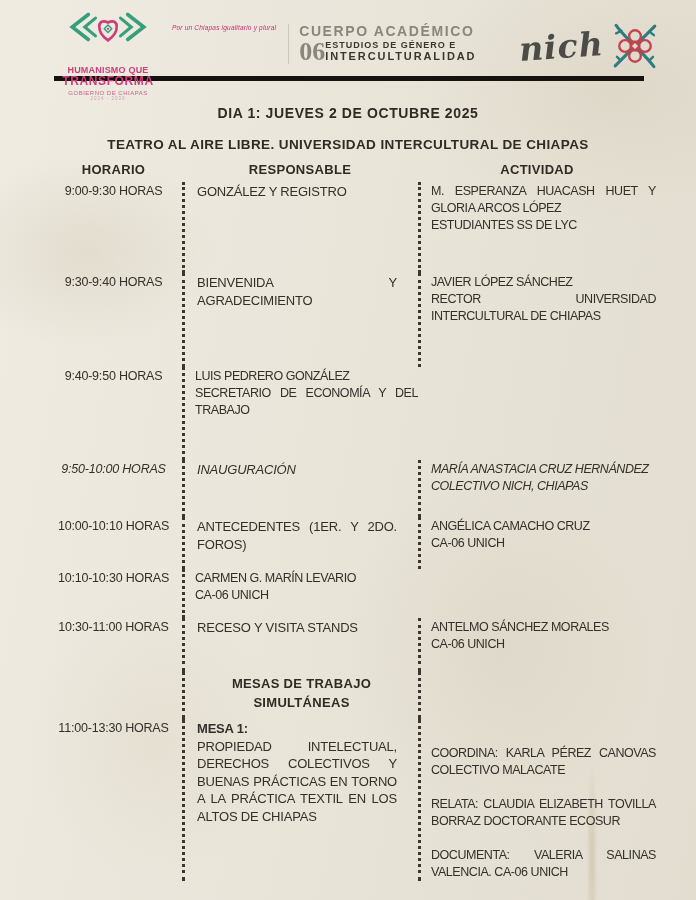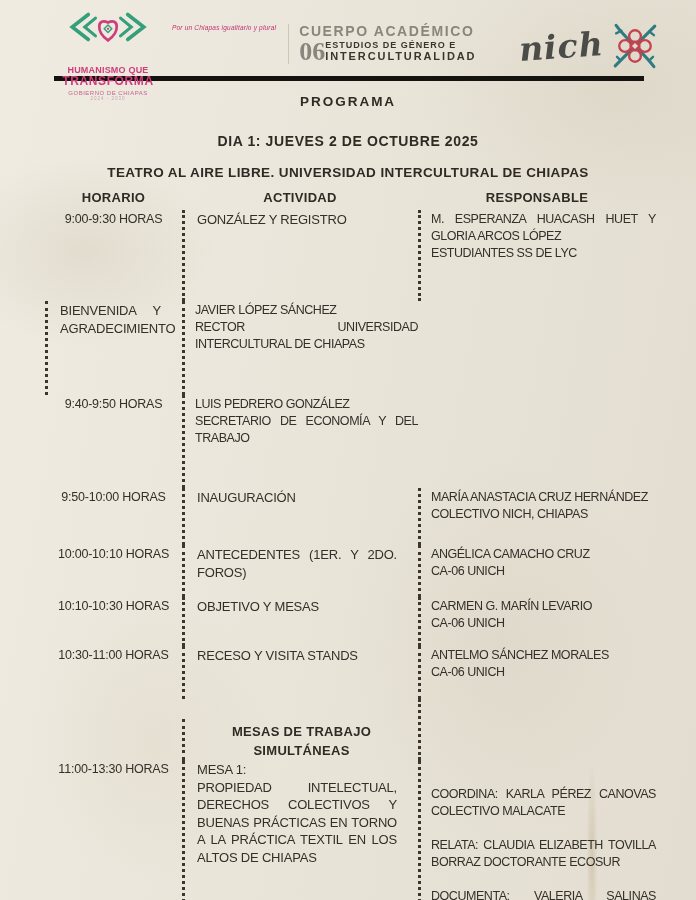--- a/index.html
+++ b/index.html
@@ -56,25 +56,25 @@
   .tbl{margin:10px 40px 0 45px;}
   .trow{display:grid;grid-template-columns:137px 236px 238px;}
   .thead{font-weight:bold;font-size:13px;letter-spacing:.3px;color:#2f2b24;}
   .thead div{text-align:center;}
   .thead{margin-bottom:5px;}
   .c-time{font-size:12.5px;letter-spacing:-.2px;text-align:center;padding-top:1px;line-height:17.5px;}
   .c-act{border-left:3px dotted #3b372e;padding:1px 21px 0 12px;font-size:13px;letter-spacing:-.2px;
     line-height:17.5px;text-align:justify;white-space:pre-line;}
   .c-resp{border-left:3px dotted #3b372e;padding:1px 0 0 10px;font-size:12.5px;letter-spacing:-.45px;
     line-height:17px;text-align:justify;white-space:pre-line;}
-  .r1{min-height:91px;} .r2{min-height:94px;} .r3{min-height:93px;} .r4{min-height:57px;}
+  .r1{min-height:91px;} .r2{min-height:94px;} .r3{min-height:93px;} .r4{min-height:57px;font-style:italic;}
   .r5{min-height:52px;} .r6{min-height:49px;} .r7{min-height:53px;} .rh{min-height:48px;} .r8{min-height:154px;}
   .c-sechead{border-left:3px dotted #3b372e;border-right:0;font-size:13px;font-weight:bold;text-align:center;
-    white-space:pre-line;line-height:19px;padding-top:3px;letter-spacing:.3px;color:#2f2b24;margin-top:20px;}
-  .mesa-head{font-weight:normal;text-align:center;white-space:normal;}
+    white-space:pre-line;line-height:19px;padding-top:3px;letter-spacing:.3px;color:#2f2b24;}
+  .mesa-head{font-weight:bold;text-align:center;white-space:normal;}
   .c-act .para{text-align:justify;}
   .resp-late{padding-top:26px;}
 </style>
 </head>
 <body>
 
 <div class="page">
 
   <div class="hdr">
 
@@ -124,40 +124,40 @@
         <circle cx="41" cy="30" r="6.5" fill="none" stroke="#c5424e" stroke-width="2.6"></circle>
         <circle cx="30" cy="41" r="6.5" fill="none" stroke="#c5424e" stroke-width="2.6"></circle>
         <circle cx="19" cy="30" r="6.5" fill="none" stroke="#c5424e" stroke-width="2.6"></circle>
         <rect x="26.5" y="26.5" width="7" height="7" transform="rotate(45 30 30)" fill="none" stroke="#c5424e" stroke-width="2.2"></rect>
       </svg>
     </div>
   </div>
 
   <div class="rule"></div>
 
-  <div class="t-title">PROGRAMA</div>
   <div class="t-day">DIA 1: JUEVES 2 DE OCTUBRE 2025</div>
   <div class="t-venue">TEATRO AL AIRE LIBRE. UNIVERSIDAD INTERCULTURAL DE CHIAPAS</div>
 
   <div class="tbl">
 
     <div class="trow thead">
       <div>HORARIO</div>
+      <div>RESPONSABLE</div>
       <div>ACTIVIDAD</div>
-      <div>RESPONSABLE</div>
     </div>
 
     <div class="trow r1">
       <div class="c-time">9:00-9:30 HORAS</div>
       <div class="c-act">GONZÁLEZ Y REGISTRO</div>
       <div class="c-resp">M. ESPERANZA HUACASH HUET Y GLORIA ARCOS LÓPEZ
 ESTUDIANTES SS DE LYC</div>
     </div>
 
     <div class="trow r2">
+      <div class="c-time">9:30-9:40 HORAS</div>
       <div class="c-act">BIENVENIDA Y AGRADECIMIENTO</div>
       <div class="c-resp">JAVIER LÓPEZ SÁNCHEZ
 RECTOR UNIVERSIDAD INTERCULTURAL DE CHIAPAS</div>
     </div>
 
     <div class="trow r3">
       <div class="c-time">9:40-9:50 HORAS</div>
       <div class="c-resp">LUIS PEDRERO GONZÁLEZ
 SECRETARIO DE ECONOMÍA Y DEL TRABAJO</div>
     </div>
@@ -171,21 +171,20 @@
 
     <div class="trow r5">
       <div class="c-time">10:00-10:10 HORAS</div>
       <div class="c-act">ANTECEDENTES (1ER. Y 2DO. FOROS)</div>
       <div class="c-resp">ANGÉLICA CAMACHO CRUZ
 CA-06 UNICH</div>
     </div>
 
     <div class="trow r6">
       <div class="c-time">10:10-10:30 HORAS</div>
-      <div class="c-act">OBJETIVO Y MESAS</div>
       <div class="c-resp">CARMEN G. MARÍN LEVARIO
 CA-06 UNICH</div>
     </div>
 
     <div class="trow r7">
       <div class="c-time">10:30-11:00 HORAS</div>
       <div class="c-act">RECESO Y VISITA STANDS</div>
       <div class="c-resp">ANTELMO SÁNCHEZ MORALES
 CA-06 UNICH</div>
     </div>

